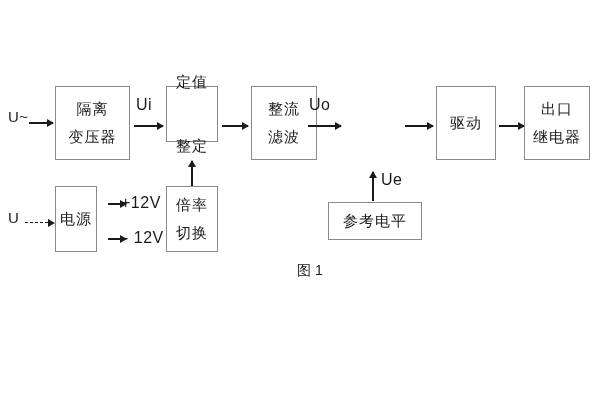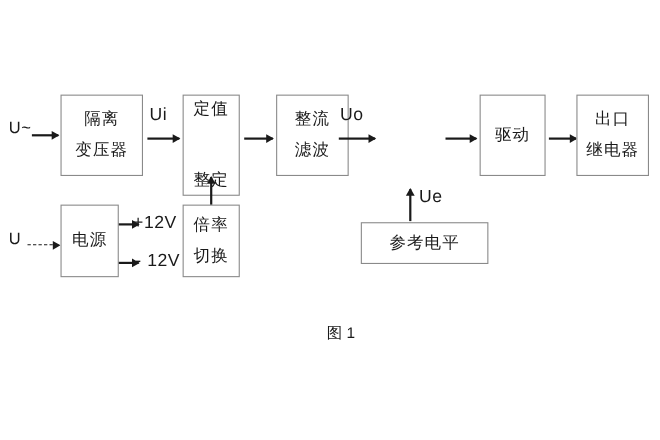--- a/index.html
+++ b/index.html
@@ -40,21 +40,20 @@
     letter-spacing: .5px;
   }
   .lbl-big {
     font-size: 15px;
   }
   .caption {
     position: absolute;
     color: #1a1a1a;
     font-size: 14px;
     white-space: nowrap;
-    margin-top: 32px;
   }
   
   .arr-h {
     position: absolute;
     height: 1.5px;
     background: #1a1a1a;
   }
   .arr-h::after {
     content: "";
     position: absolute;
@@ -107,21 +106,21 @@
   <span class="arr-h" style="left:29px; top:122px; width:24px;"></span>
 
   <div class="box" style="left:55px; top:86px; width:75px; height:74px;">
     <span class="ln">隔离</span>
     <span class="ln">变压器</span>
   </div>
 
   <span class="lbl" style="left:136px; top:96px;">Ui</span>
   <span class="arr-h" style="left:134px; top:125px; width:29px;"></span>
 
-  <div class="box" style="left:166px; top:86px; width:52px; height:92px;gap:36px;">
+  <div class="box" style="left:166px; top:86px; width:52px; height:56px;gap:36px;">
     <span class="ln">定值</span>
     <span class="ln">整定</span>
   </div>
 
   <span class="arr-h" style="left:222px; top:125px; width:26px;"></span>
 
   <div class="box" style="left:251px; top:86px; width:66px; height:74px;">
     <span class="ln">整流</span>
     <span class="ln">滤波</span>
   </div>
@@ -139,38 +138,38 @@
   <span class="arr-h" style="left:499px; top:125px; width:25px;"></span>
 
   <div class="box" style="left:524px; top:86px; width:66px; height:74px;">
     <span class="ln">出口</span>
     <span class="ln">继电器</span>
   </div>
 
   <span class="lbl lbl-big" style="left:8px; top:209px;">U</span>
   <span class="arr-h-dash" style="left:25px; top:222px; width:28px;"></span>
 
-  <div class="box" style="left:55px; top:186px; width:53px; height:66px;">
+  <div class="box" style="left:55px; top:186px; width:42px; height:66px;">
     <span class="ln">电源</span>
   </div>
 
   <span class="arr-h" style="left:108px; top:203px; width:18px;"></span>
   <span class="lbl" style="left:121px; top:194px;">+12V</span>
 
   <span class="arr-h" style="left:108px; top:238px; width:18px;"></span>
   <span class="lbl" style="left:123px; top:229px;">- 12V</span>
 
   <div class="box" style="left:166px; top:186px; width:52px; height:66px;">
     <span class="ln">倍率</span>
     <span class="ln">切换</span>
   </div>
 
   <span class="arr-v" style="left:191px; top:161px; height:25px;"></span>
 
-  <div class="box" style="left:328px; top:202px; width:116px; height:38px;">
+  <div class="box" style="left:328px; top:202px; width:94px; height:38px;">
     <span class="ln">参考电平</span>
   </div>
 
   <span class="arr-v" style="left:372px; top:172px; height:29px;"></span>
   <span class="lbl" style="left:381px; top:171px;">Ue</span>
 
   <span class="caption" style="left:297px; top:262px;">图 1</span>
 
 </div>
 

